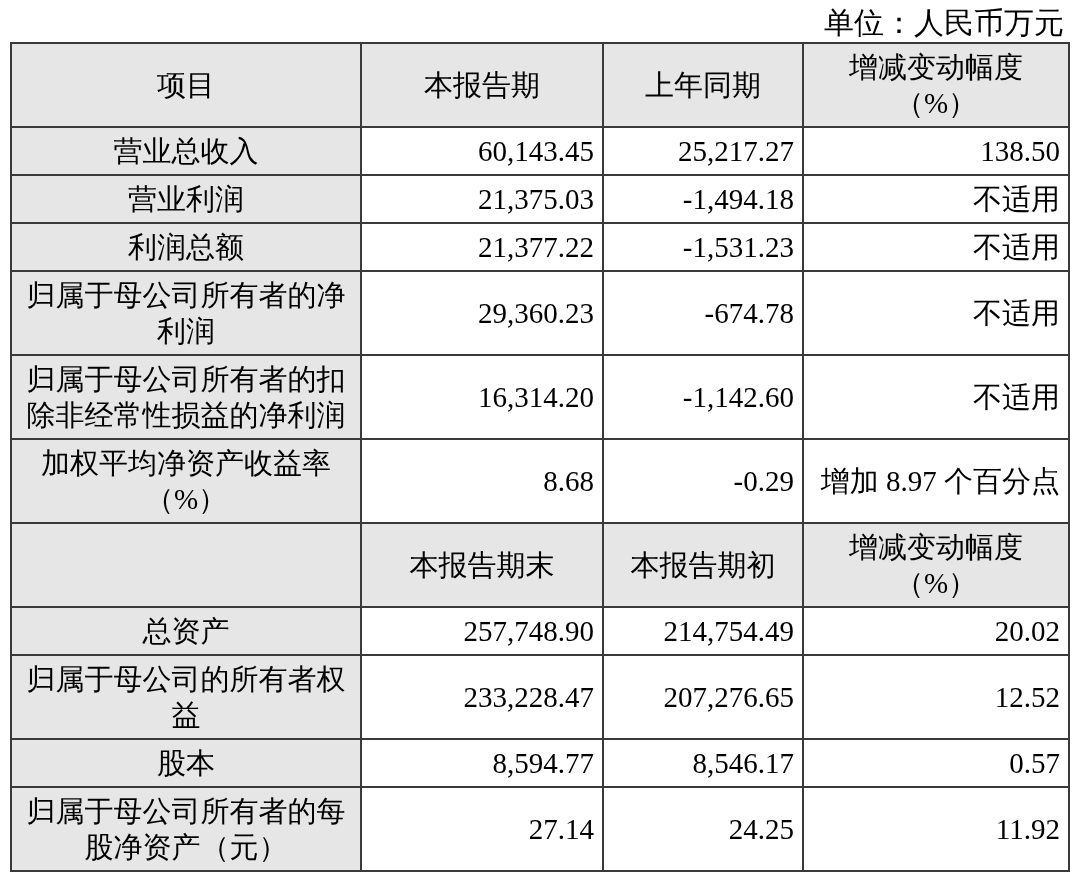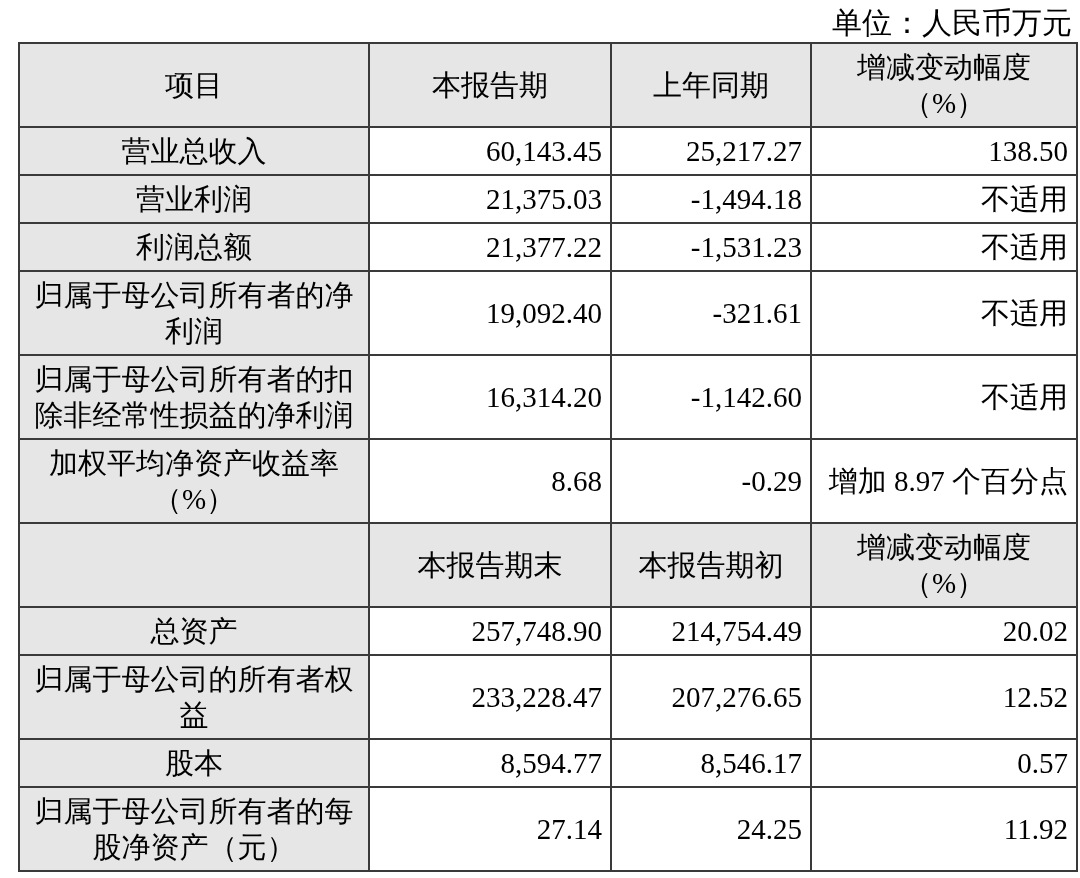--- a/index.html
+++ b/index.html
@@ -6,21 +6,21 @@
     margin: 0;
     padding: 0;
     background: #ffffff;
     color: #000000;
     font-family: "Liberation Serif", "DejaVu Serif", serif;
   }
   .page {
     width: 1080px;
     height: 878px;
     box-sizing: border-box;
-    padding: 4px 12px 0 18px;
+    padding: 4px 12px 0 10px;
     background: #ffffff;
   }
   .caption {
     width: 1058px;
     text-align: right;
     font-size: 30px;
     line-height: 38px;
     padding-right: 4px;
     box-sizing: border-box;
   }
@@ -104,22 +104,22 @@
 
       <tr>
         <td class="label">利润总额</td>
         <td class="num">21,377.22</td>
         <td class="num">-1,531.23</td>
         <td class="num">不适用</td>
       </tr>
 
       <tr>
         <td class="label">归属于母公司所有者的净利润</td>
-        <td class="num">19,092.40</td>
-        <td class="num">-321.61</td>
+        <td class="num">29,360.23</td>
+        <td class="num">-674.78</td>
         <td class="num">不适用</td>
       </tr>
 
       <tr>
         <td class="label">归属于母公司所有者的扣除非经常性损益的净利润</td>
         <td class="num">16,314.20</td>
         <td class="num">-1,142.60</td>
         <td class="num">不适用</td>
       </tr>
 

